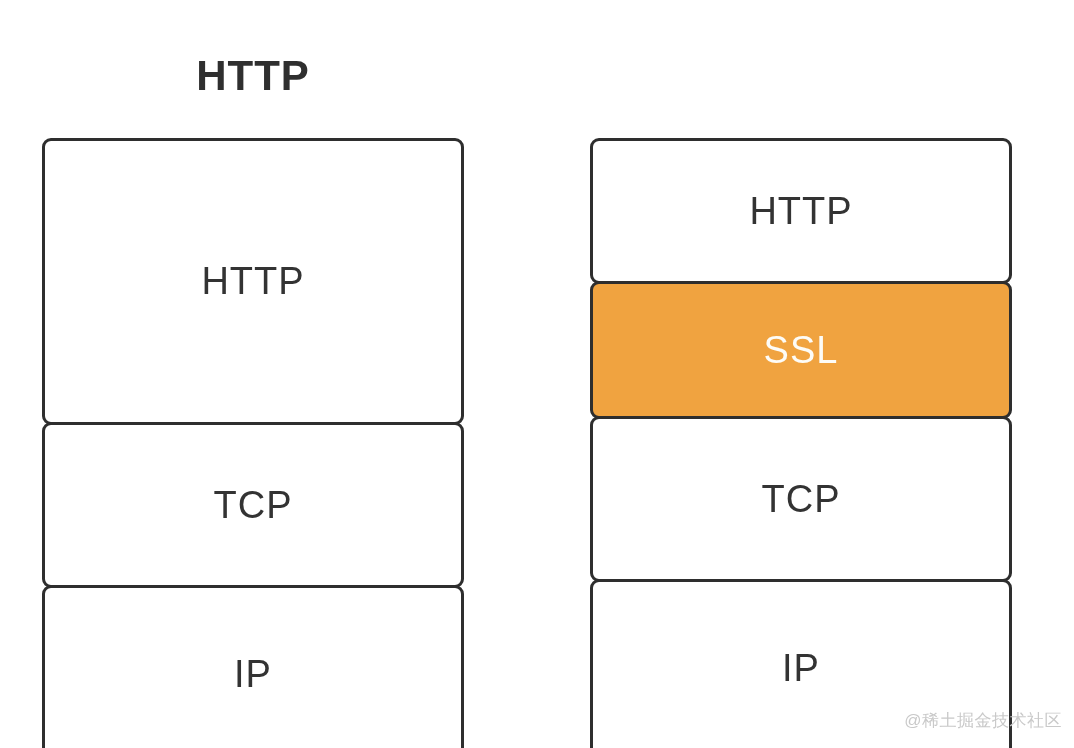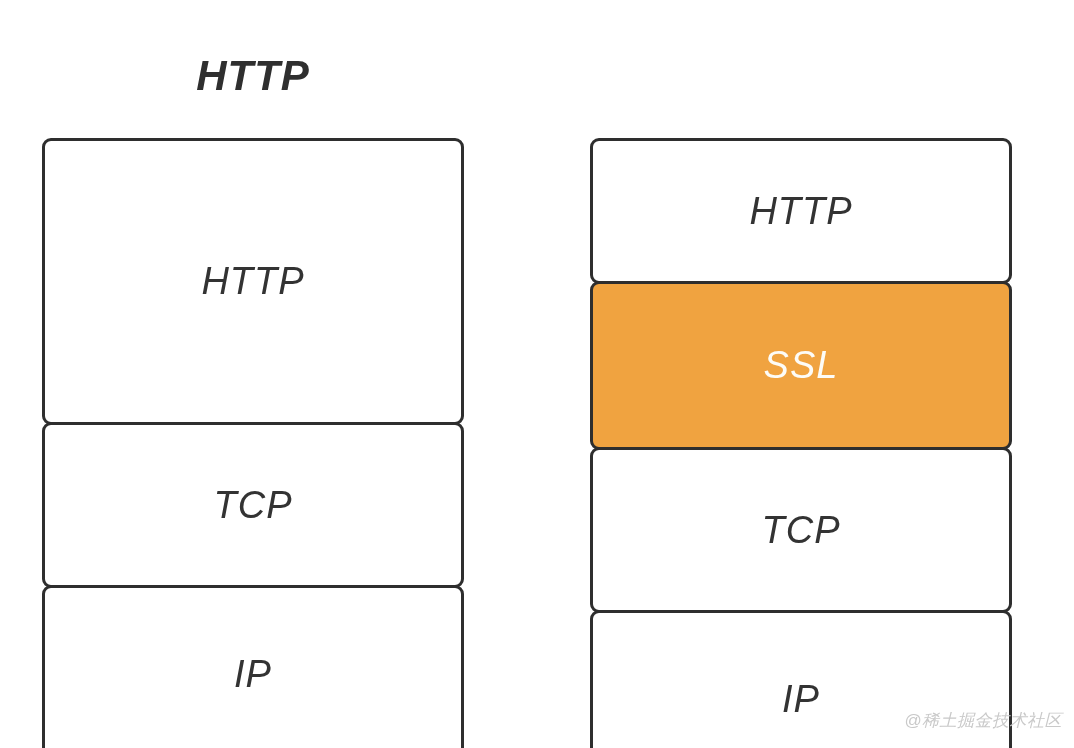--- a/index.html
+++ b/index.html
@@ -7,21 +7,20 @@
     padding: 0;
     background: #ffffff;
     font-family: "Liberation Sans", "DejaVu Sans", sans-serif;
   }
   .canvas {
     position: relative;
     width: 1074px;
     height: 748px;
     background: #ffffff;
     overflow: hidden;
-    font-style: italic;
   }
   .stack-title {
     position: absolute;
     top: 52px;
     width: 422px;
     text-align: center;
     font-size: 42px;
     font-weight: 600;
     letter-spacing: 1px;
     color: #2f2f2f;
@@ -50,21 +49,21 @@
     font-size: 38px;
     font-weight: 500;
     letter-spacing: 1px;
     color: #333333;
   }
   .layer + .layer { margin-top: -3px; }
 
   
   .h-big   { height: 287px; }  
   .h-http  { height: 146px; }  
-  .h-ssl   { height: 169px; }
+  .h-ssl   { height: 138px; }
   .h-tcp   { height: 166px; }
   .h-ip    { height: 178px; }
 
   .layer.highlight {
     background: #f0a340;
     color: #fdfcf7;
     z-index: 2;
   }
 
   .watermark {

